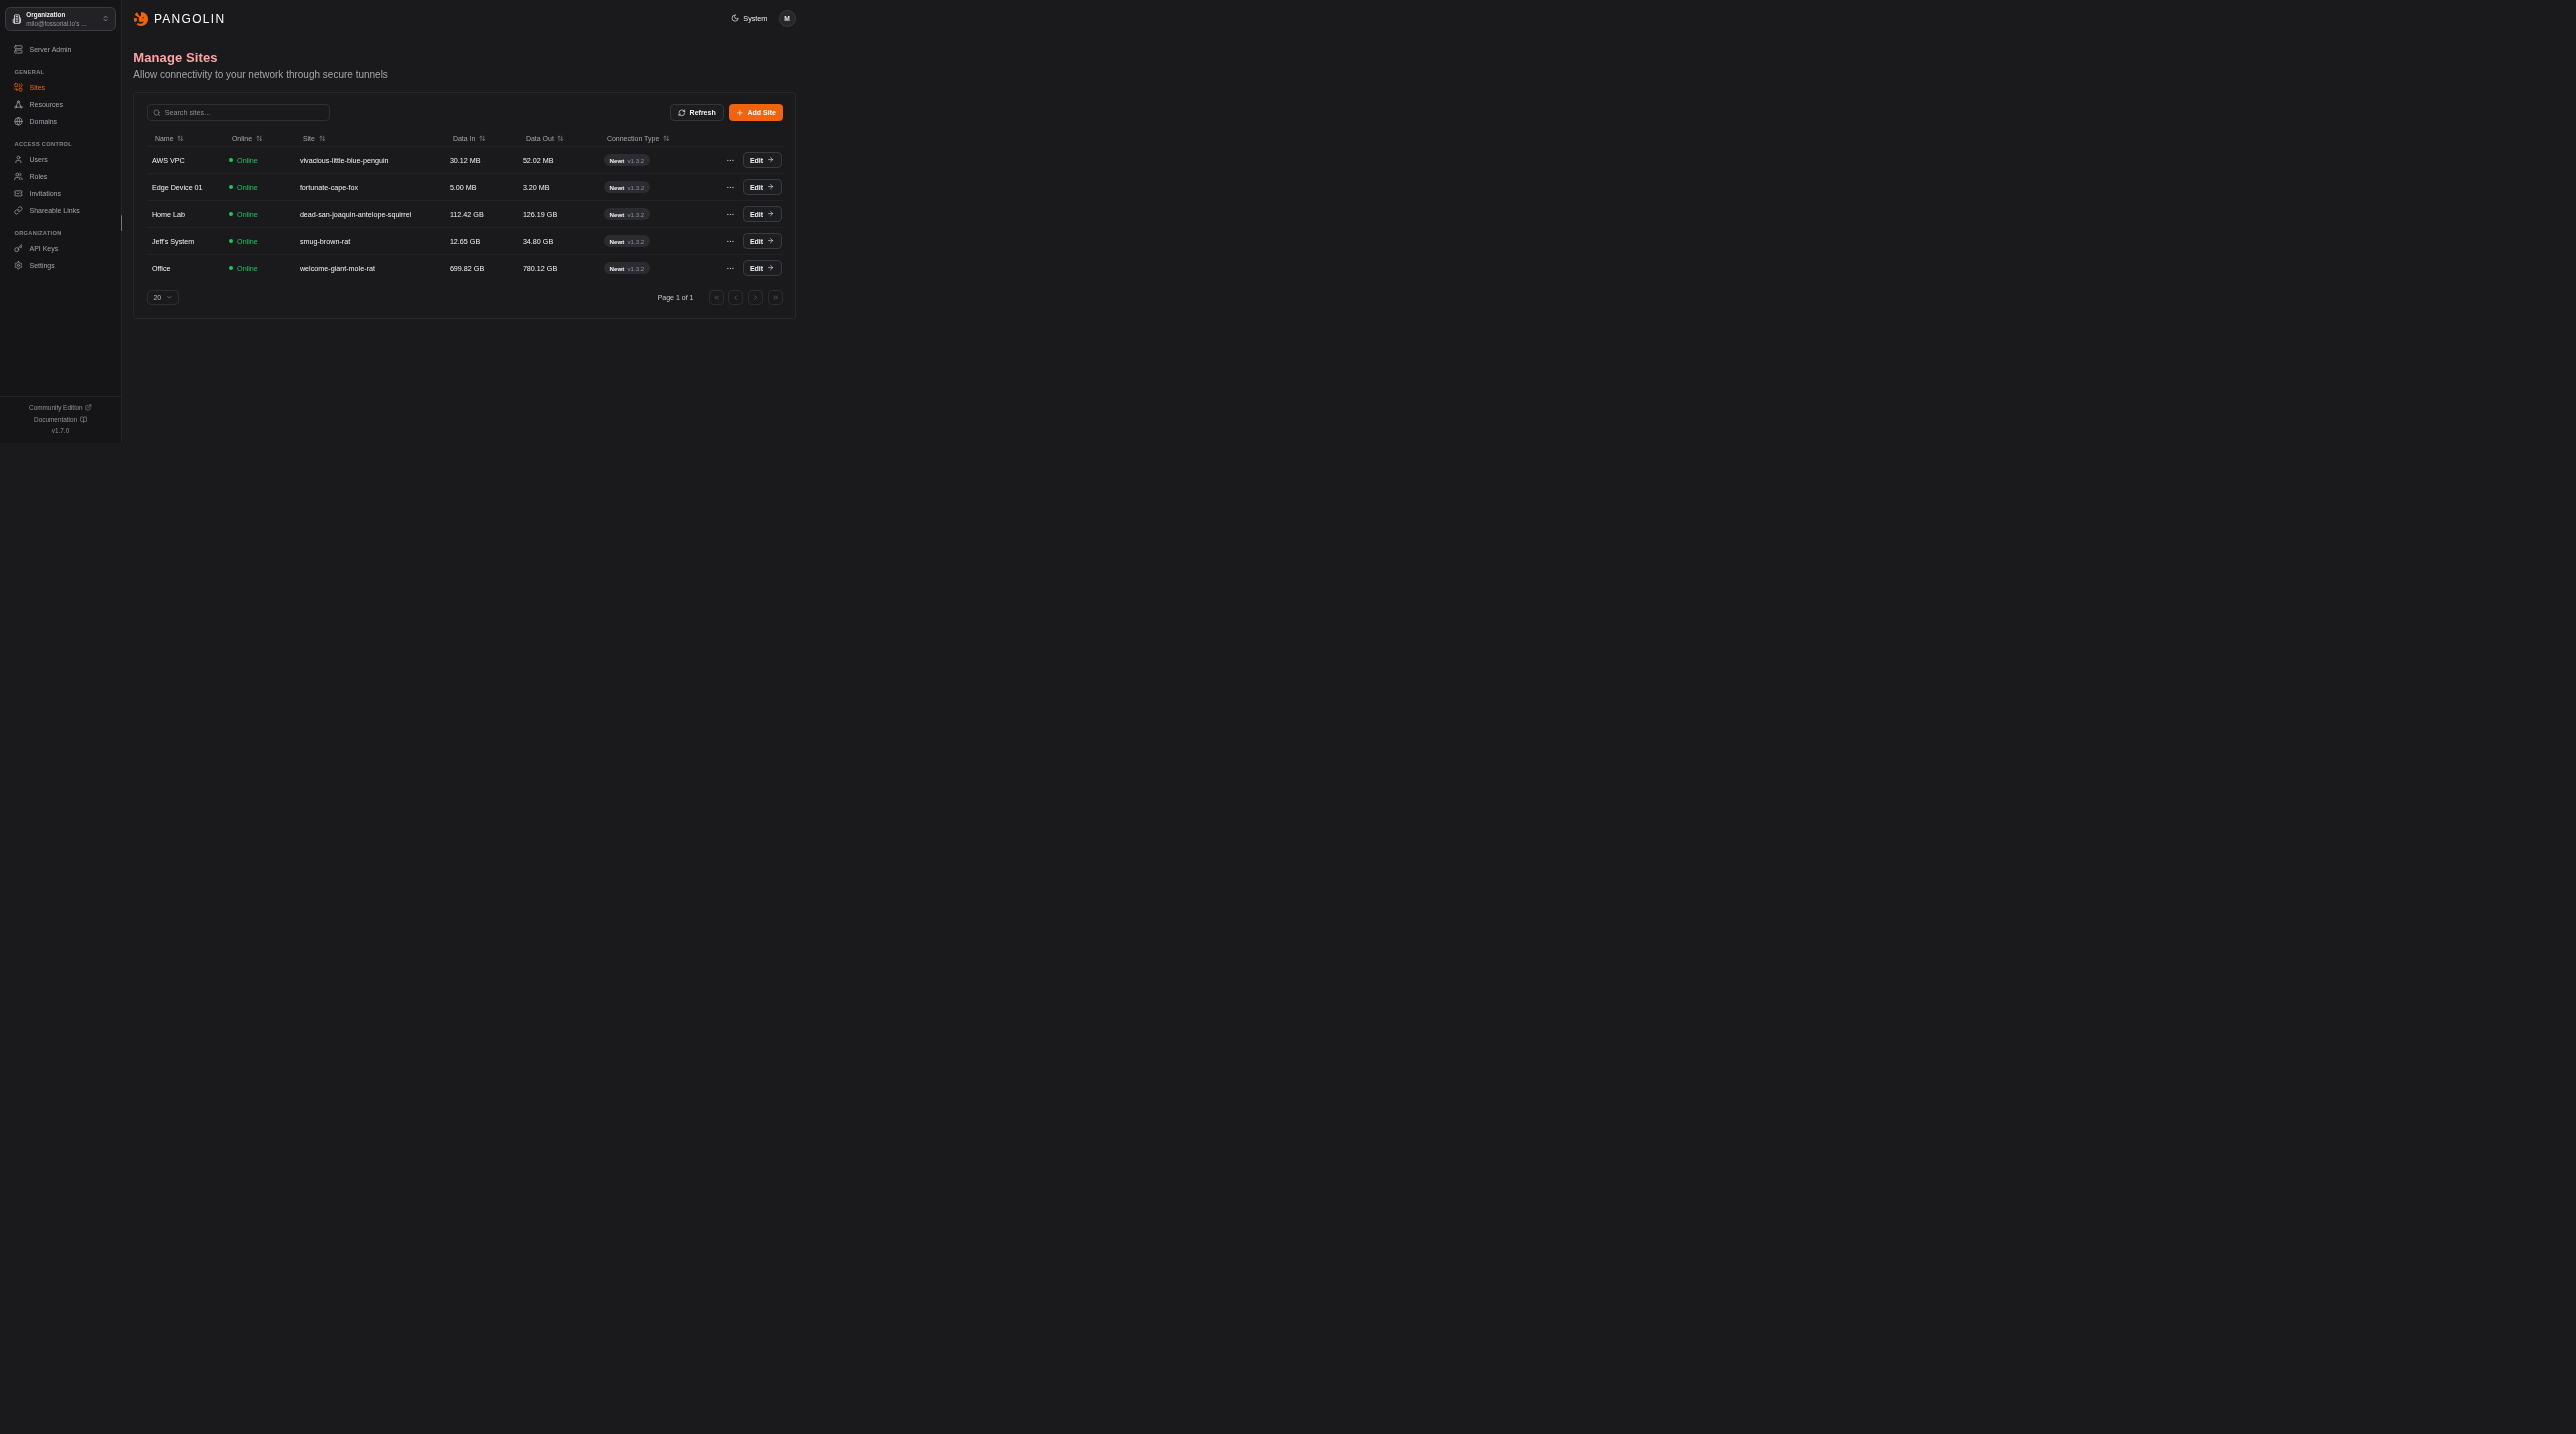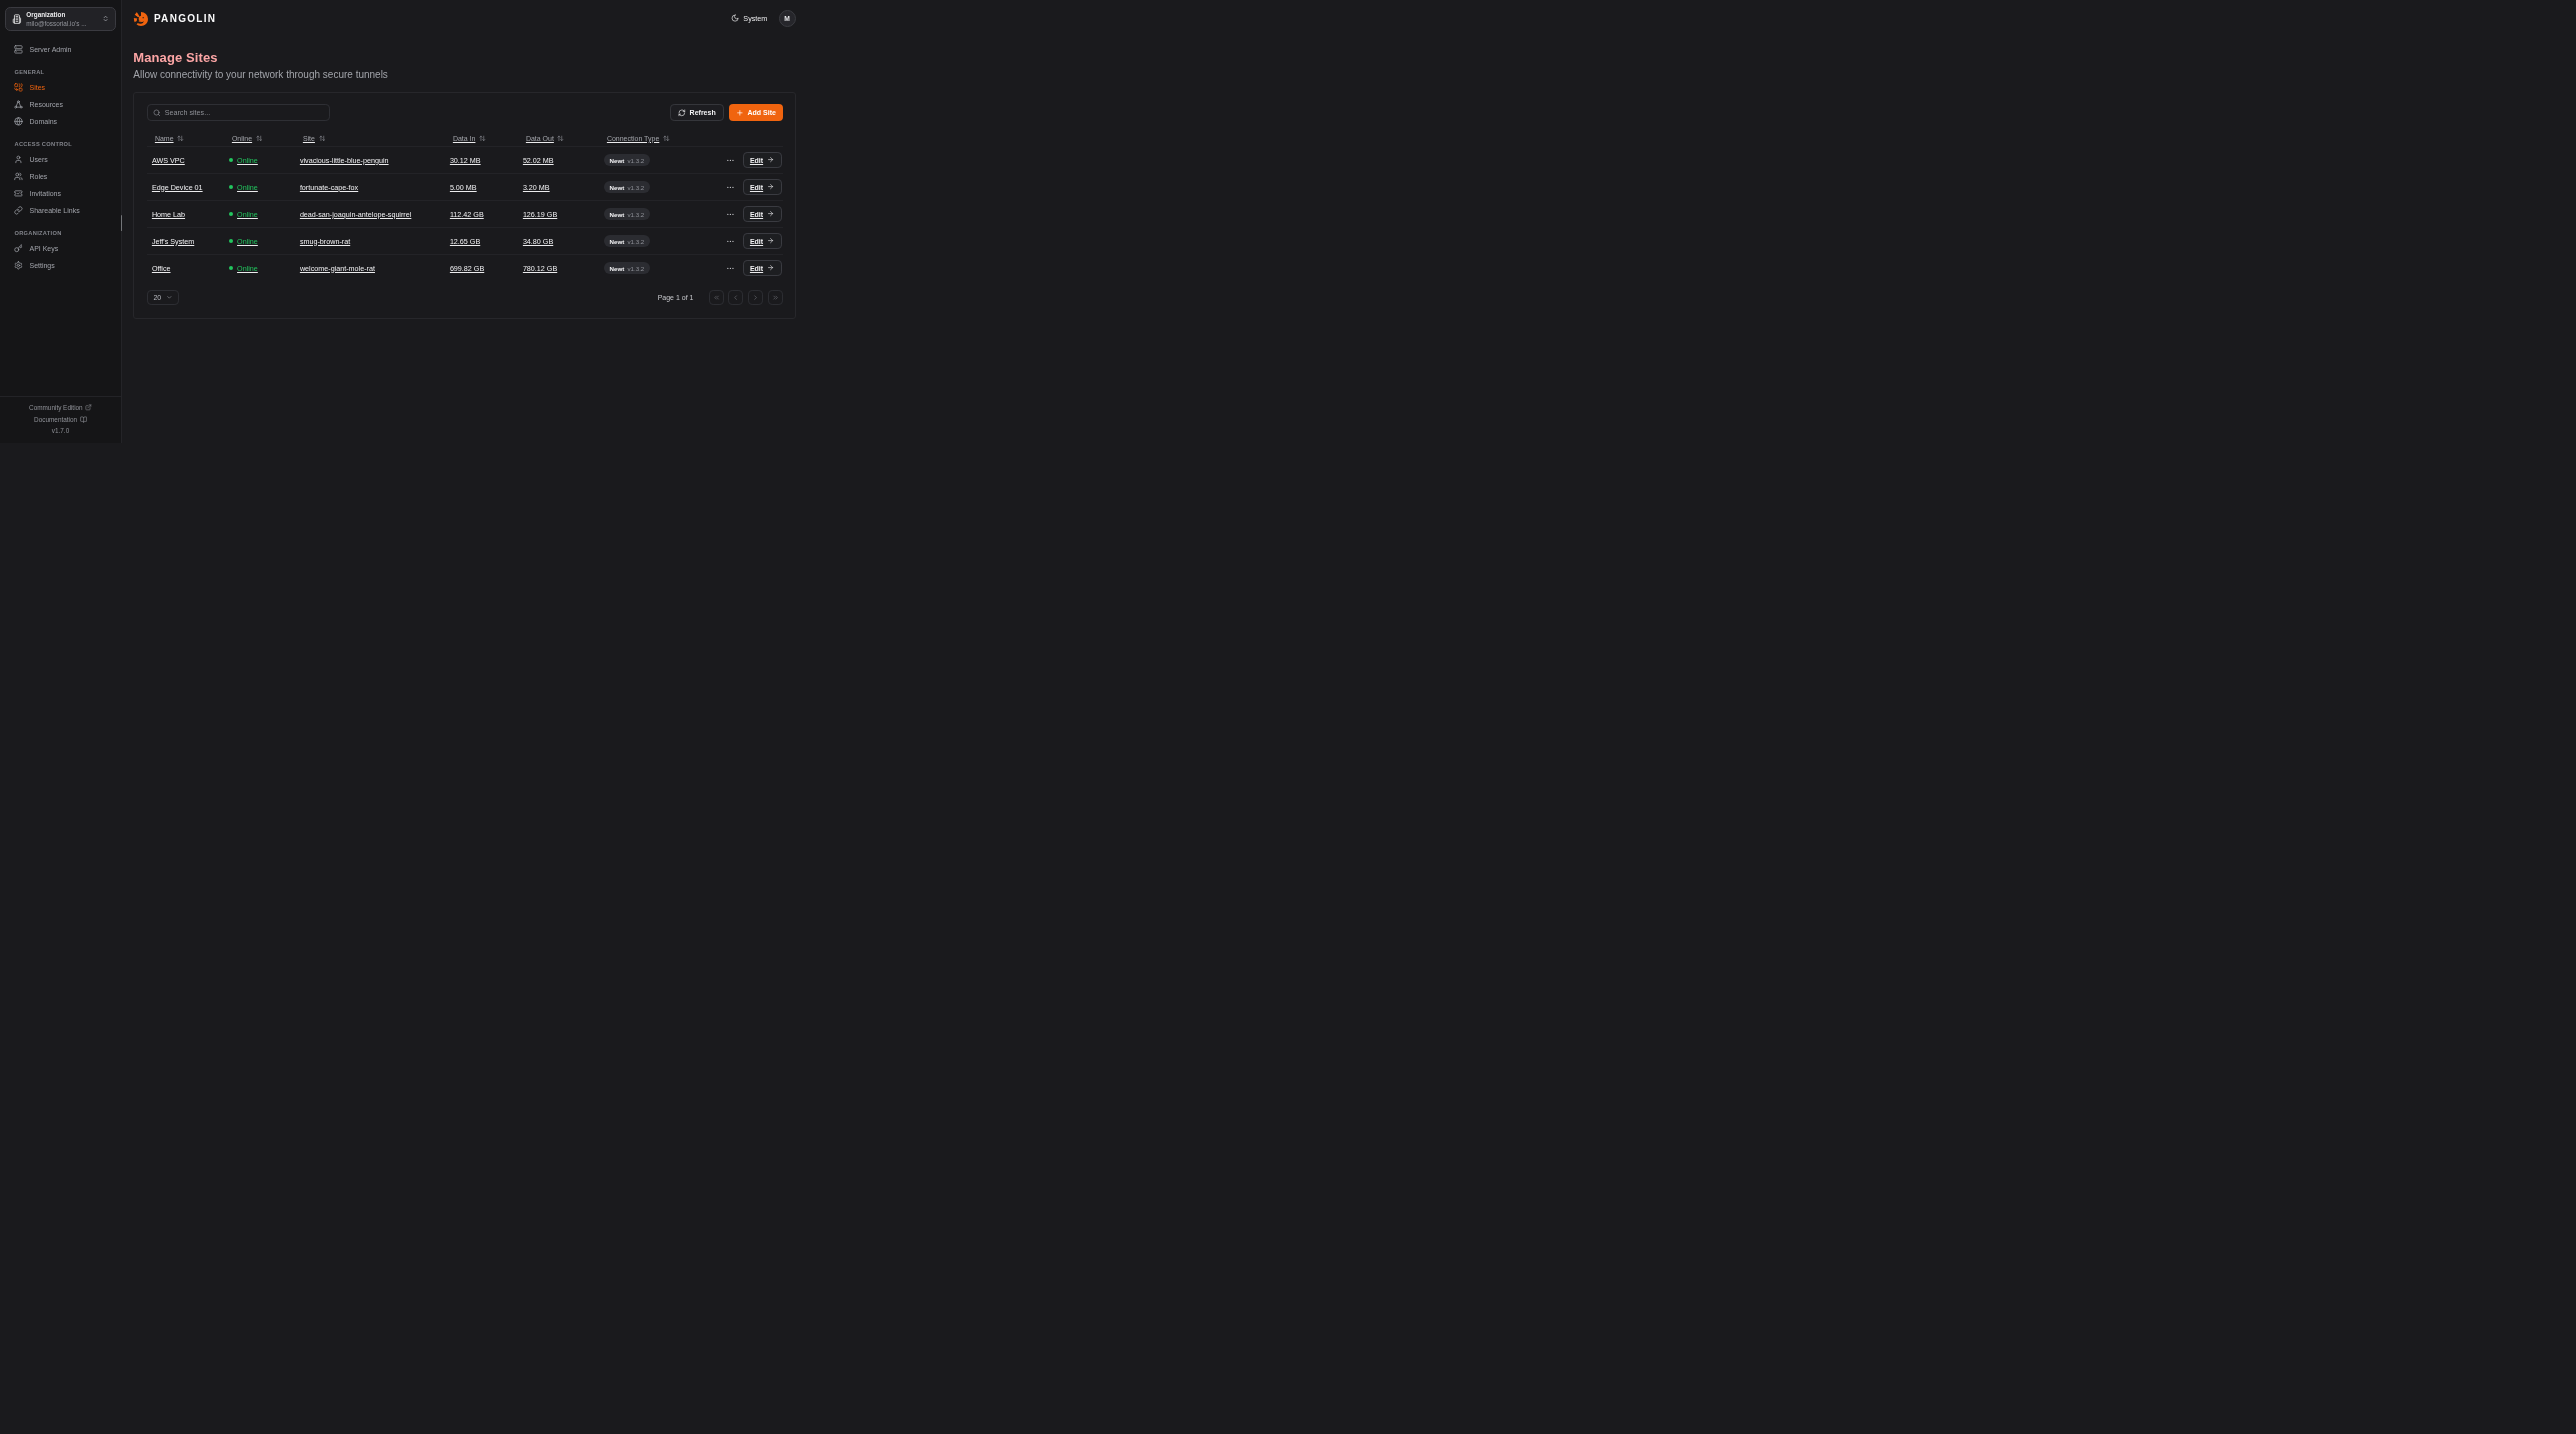--- a/index.html
+++ b/index.html
@@ -58,21 +58,21 @@
   .footer-link .ic { color:#8F9197; }
   .footer-row { display:block; }
 
   
   .main { flex:1; height:100%; overflow:hidden; background:#1A1A1D; }
   .topbar {
     height:37px; display:flex; align-items:center;
     padding:0 12.4px 0 11.3px;
   }
   .brand { display:flex; align-items:center; gap:4.6px; }
-  .brand-name { font-size:10px; font-weight:bold; letter-spacing:1.3px; color:#FAFAFB; }
+  .brand-name { font-size:12px; font-weight:normal; letter-spacing:1.3px; color:#FAFAFB; }
   .topbar-right { margin-left:auto; display:flex; align-items:center; gap:11.3px; }
   .theme-btn { display:flex; align-items:center; gap:4.6px; font-size:7.2px; color:#ECECEE; cursor:pointer; background:none; border:none; font-family:inherit; }
   .avatar {
     width:17px; height:17px; border-radius:50%; background:#26262B;
     border:0.5px solid #3A3B40; color:#E8E9EB; font-size:6.7px; font-weight:bold;
     display:flex; align-items:center; justify-content:center; cursor:pointer;
   }
 
   .page-head { padding:13px 12.4px 0 11.3px; }
   .page-title { font-size:13px; font-weight:bold; color:#fca5a5; letter-spacing:0.1px; }
@@ -96,21 +96,21 @@
   .toolbar-right { margin-left:auto; display:flex; gap:5.2px; }
   .btn {
     height:17px; border-radius:4.1px; display:inline-flex; align-items:center;
     gap:4.1px; font-size:7px; font-weight:bold; cursor:pointer;
     font-family:inherit; border:none;
   }
   .btn-outline { background:#1D1D21; border:0.5px solid #35363B; color:#F2F2F4; padding:0 7.2px; }
   .btn-accent { background:var(--accent); color:#FFFFFF; padding:0 6.7px; }
 
   
-  .table { margin-top:8.8px;text-decoration:underline; }
+  .table { margin-top:8.8px; }
   .tgrid { display:grid; grid-template-columns:77px 71px 150px 73px 81px 110px 1fr; align-items:center; }
   .thead { height:16px; }
   .th {
     display:flex; align-items:center; gap:3.6px; padding-left:8.2px;
     font-size:7px; color:#A3A5AB; cursor:pointer; white-space:nowrap;
   }
   .th .sort { color:#9B9DA4; }
   .trow { height:27px; border-top:0.5px solid #232327; font-size:7.2px; color:#F2F2F4; }
   .td { padding-left:5.2px; white-space:nowrap; }
   .td-online { display:flex; align-items:center; gap:4.1px; color:var(--online); }

